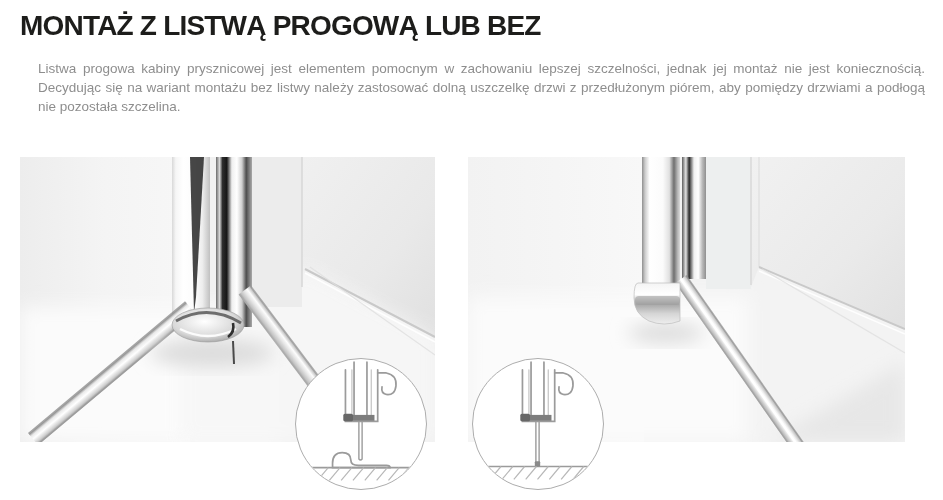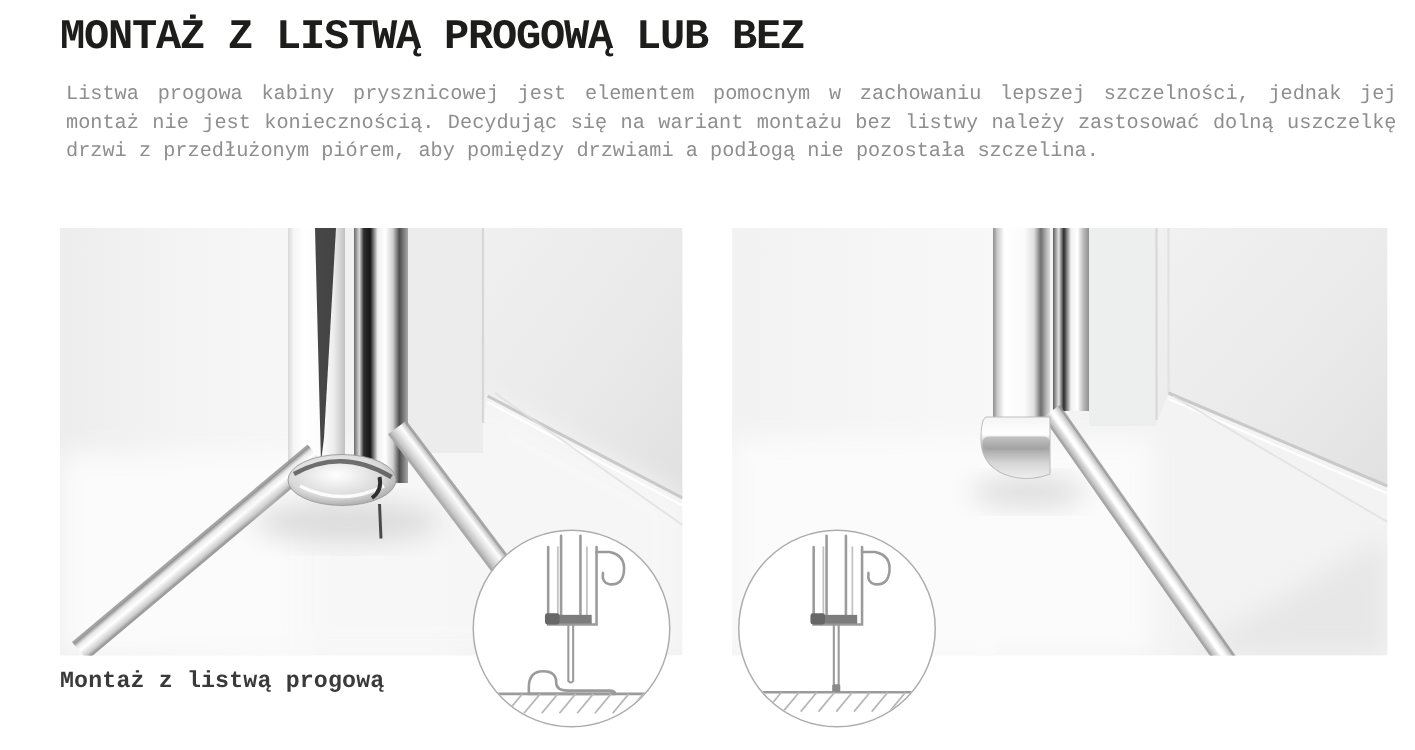--- a/index.html
+++ b/index.html
@@ -1,28 +1,28 @@
 <!DOCTYPE html>
 <html><head>
 <meta charset="utf-8">
 <style>
   html,body{margin:0;padding:0;}
   body{
     width:943px;height:500px;overflow:hidden;background:#ffffff;
     font-family:"Liberation Sans",sans-serif;
     -webkit-font-smoothing:antialiased;
   }
-  .wrap{padding:6px 28px 0 40px;font-family:Liberation Mono, monospace;}
+  .wrap{padding:6px 28px 0 20px;}
   .title{
     margin:4px 0 13px 0;
     font-size:28px;line-height:31px;font-weight:800;
     letter-spacing:-0.8px;color:#1d1d1b;
   }
   .intro{
-    margin:4px;width:887px;
+    margin:18px;width:887px;
     font-size:13.5px;line-height:19px;color:#8e8e8e;
     text-align:justify;
   }
   .photos{display:flex;gap:33px;margin-top:41px;}
   .photo{position:relative;overflow:visible;}
   .photo.left{width:415px;height:285px;}
   .photo.right{width:437px;height:285px;}
   .photo > svg.scene{display:block;}
   .inset{
     position:absolute;top:201px;
@@ -279,16 +279,15 @@
               <line x1="81" y1="100" x2="71" y2="112"></line>
             <line x1="92" y1="100" x2="82" y2="112"></line>
               <line x1="103" y1="100" x2="93" y2="112"></line>
           </g>
         </svg>
       </div>
     </div>
   </div>
 
   <div class="captions">
-    <div class="caption">Montaż z listwą progową</div>
   </div>
 
 </div>
 
 </body></html>

